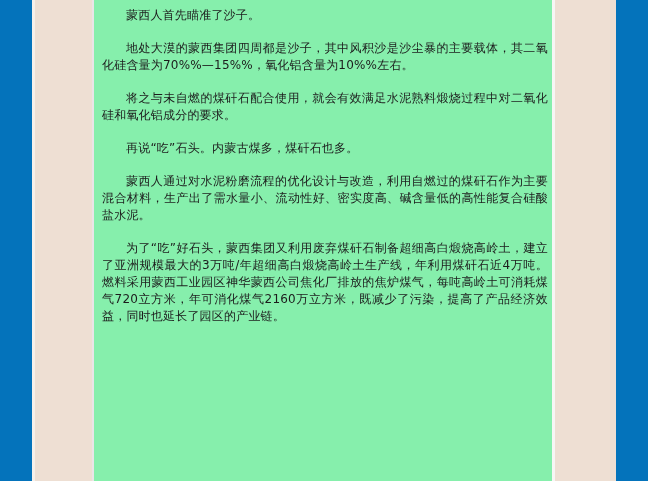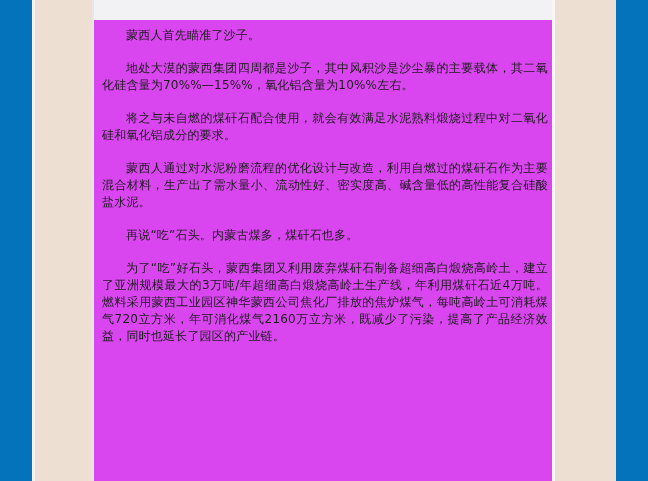--- a/index.html
+++ b/index.html
@@ -24,25 +24,24 @@
   .beige-strip.left {
     border-left: 3px solid #f6f0ea;
     border-right: 2px solid #eae5e7;
   }
   .beige-strip.right {
     flex-basis: 61px;
     border-left: 3px solid #f7f6f4;
   }
   .content {
     flex: 1 1 auto;
-    background: #d946ef;
+    background: #86efac;
     padding: 7px 4px 0 8px;
     box-sizing: border-box;
     overflow: hidden;
-    margin-top: 20px;
   }
   .content p {
     margin: 0 0 16px 0;
     font-size: 12px;
     line-height: 17px;
     color: #1c1c1c;
     text-indent: 2em;
     text-align: justify;
     letter-spacing: 0.2px;
   }
@@ -50,19 +49,19 @@
 </head>
 <body>
 
 <div class="blue-bar"></div>
 <div class="beige-strip left"></div>
 
 <div class="content">
   <p>蒙西人首先瞄准了沙子。</p>
   <p>地处大漠的蒙西集团四周都是沙子，其中风积沙是沙尘暴的主要载体，其二氧化硅含量为70%%—15%%，氧化铝含量为10%%左右。</p>
   <p>将之与未自燃的煤矸石配合使用，就会有效满足水泥熟料煅烧过程中对二氧化硅和氧化铝成分的要求。</p>
+  <p>再说“吃”石头。内蒙古煤多，煤矸石也多。</p>
   <p>蒙西人通过对水泥粉磨流程的优化设计与改造，利用自燃过的煤矸石作为主要混合材料，生产出了需水量小、流动性好、密实度高、碱含量低的高性能复合硅酸盐水泥。</p>
-  <p>再说“吃”石头。内蒙古煤多，煤矸石也多。</p>
   <p>为了“吃”好石头，蒙西集团又利用废弃煤矸石制备超细高白煅烧高岭土，建立了亚洲规模最大的3万吨/年超细高白煅烧高岭土生产线，年利用煤矸石近4万吨。燃料采用蒙西工业园区神华蒙西公司焦化厂排放的焦炉煤气，每吨高岭土可消耗煤气720立方米，年可消化煤气2160万立方米，既减少了污染，提高了产品经济效益，同时也延长了园区的产业链。</p>
 </div>
 
 <div class="beige-strip right"></div>
 <div class="blue-bar"></div>
 
 </body></html>

